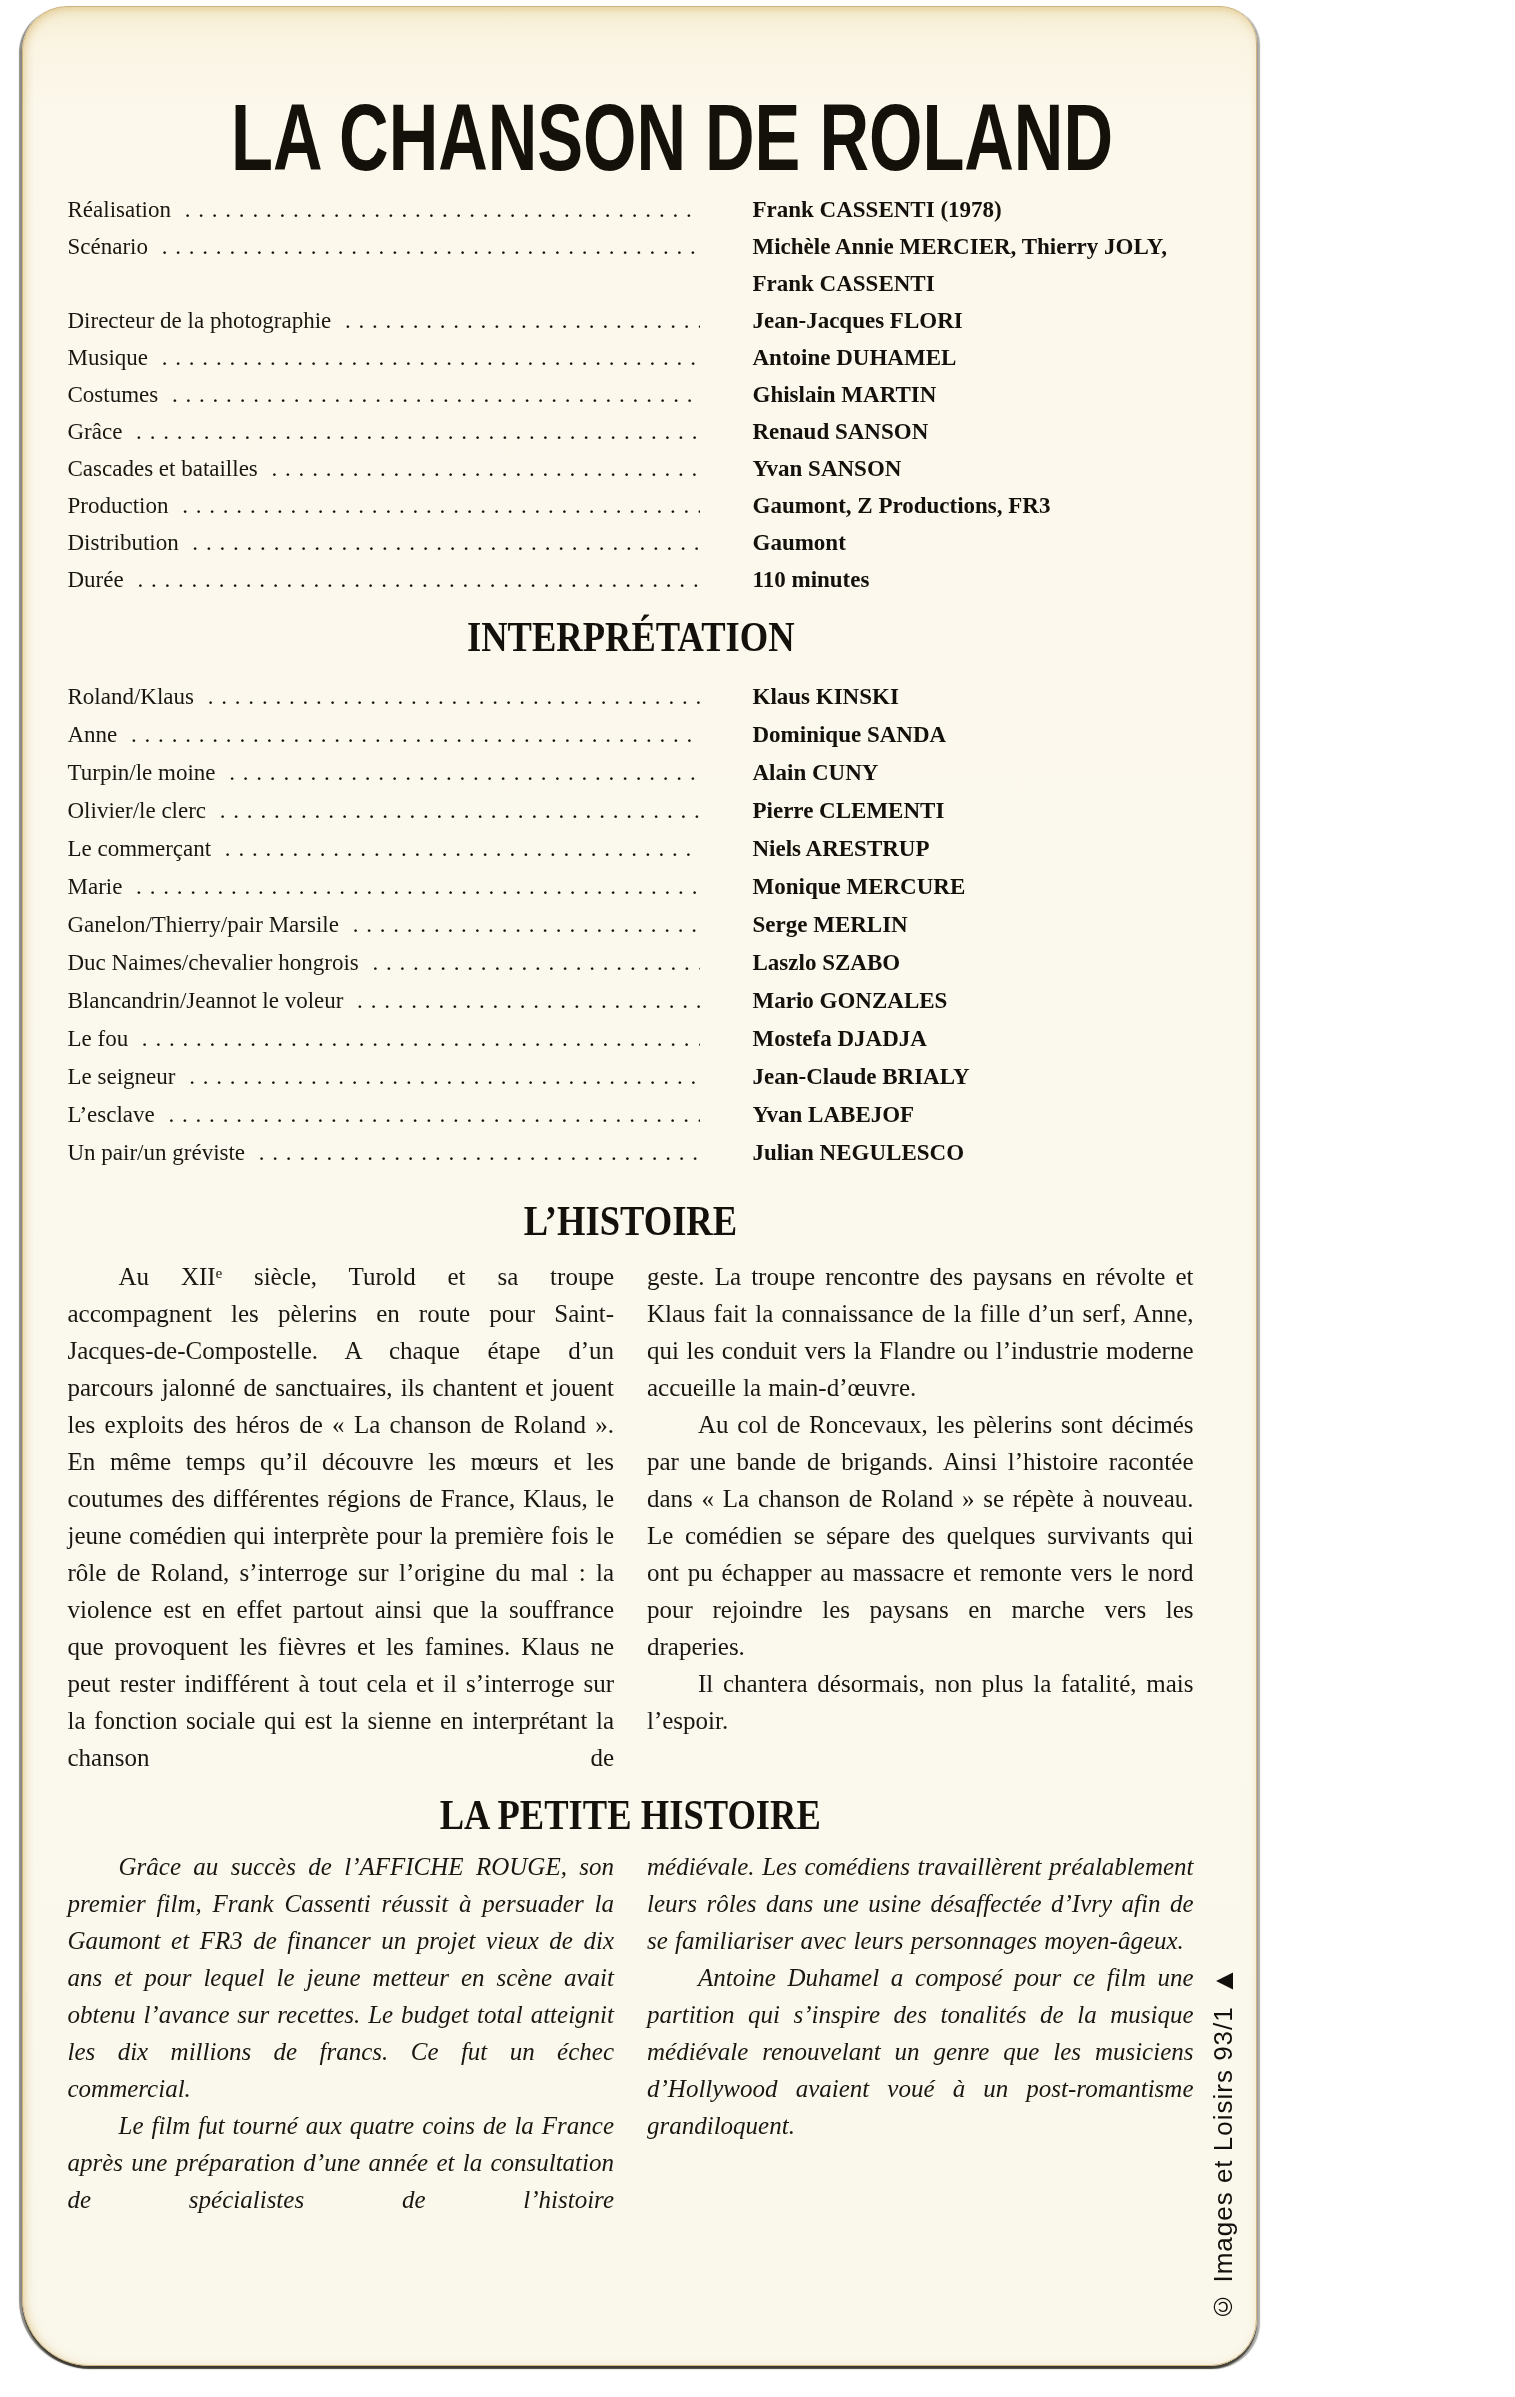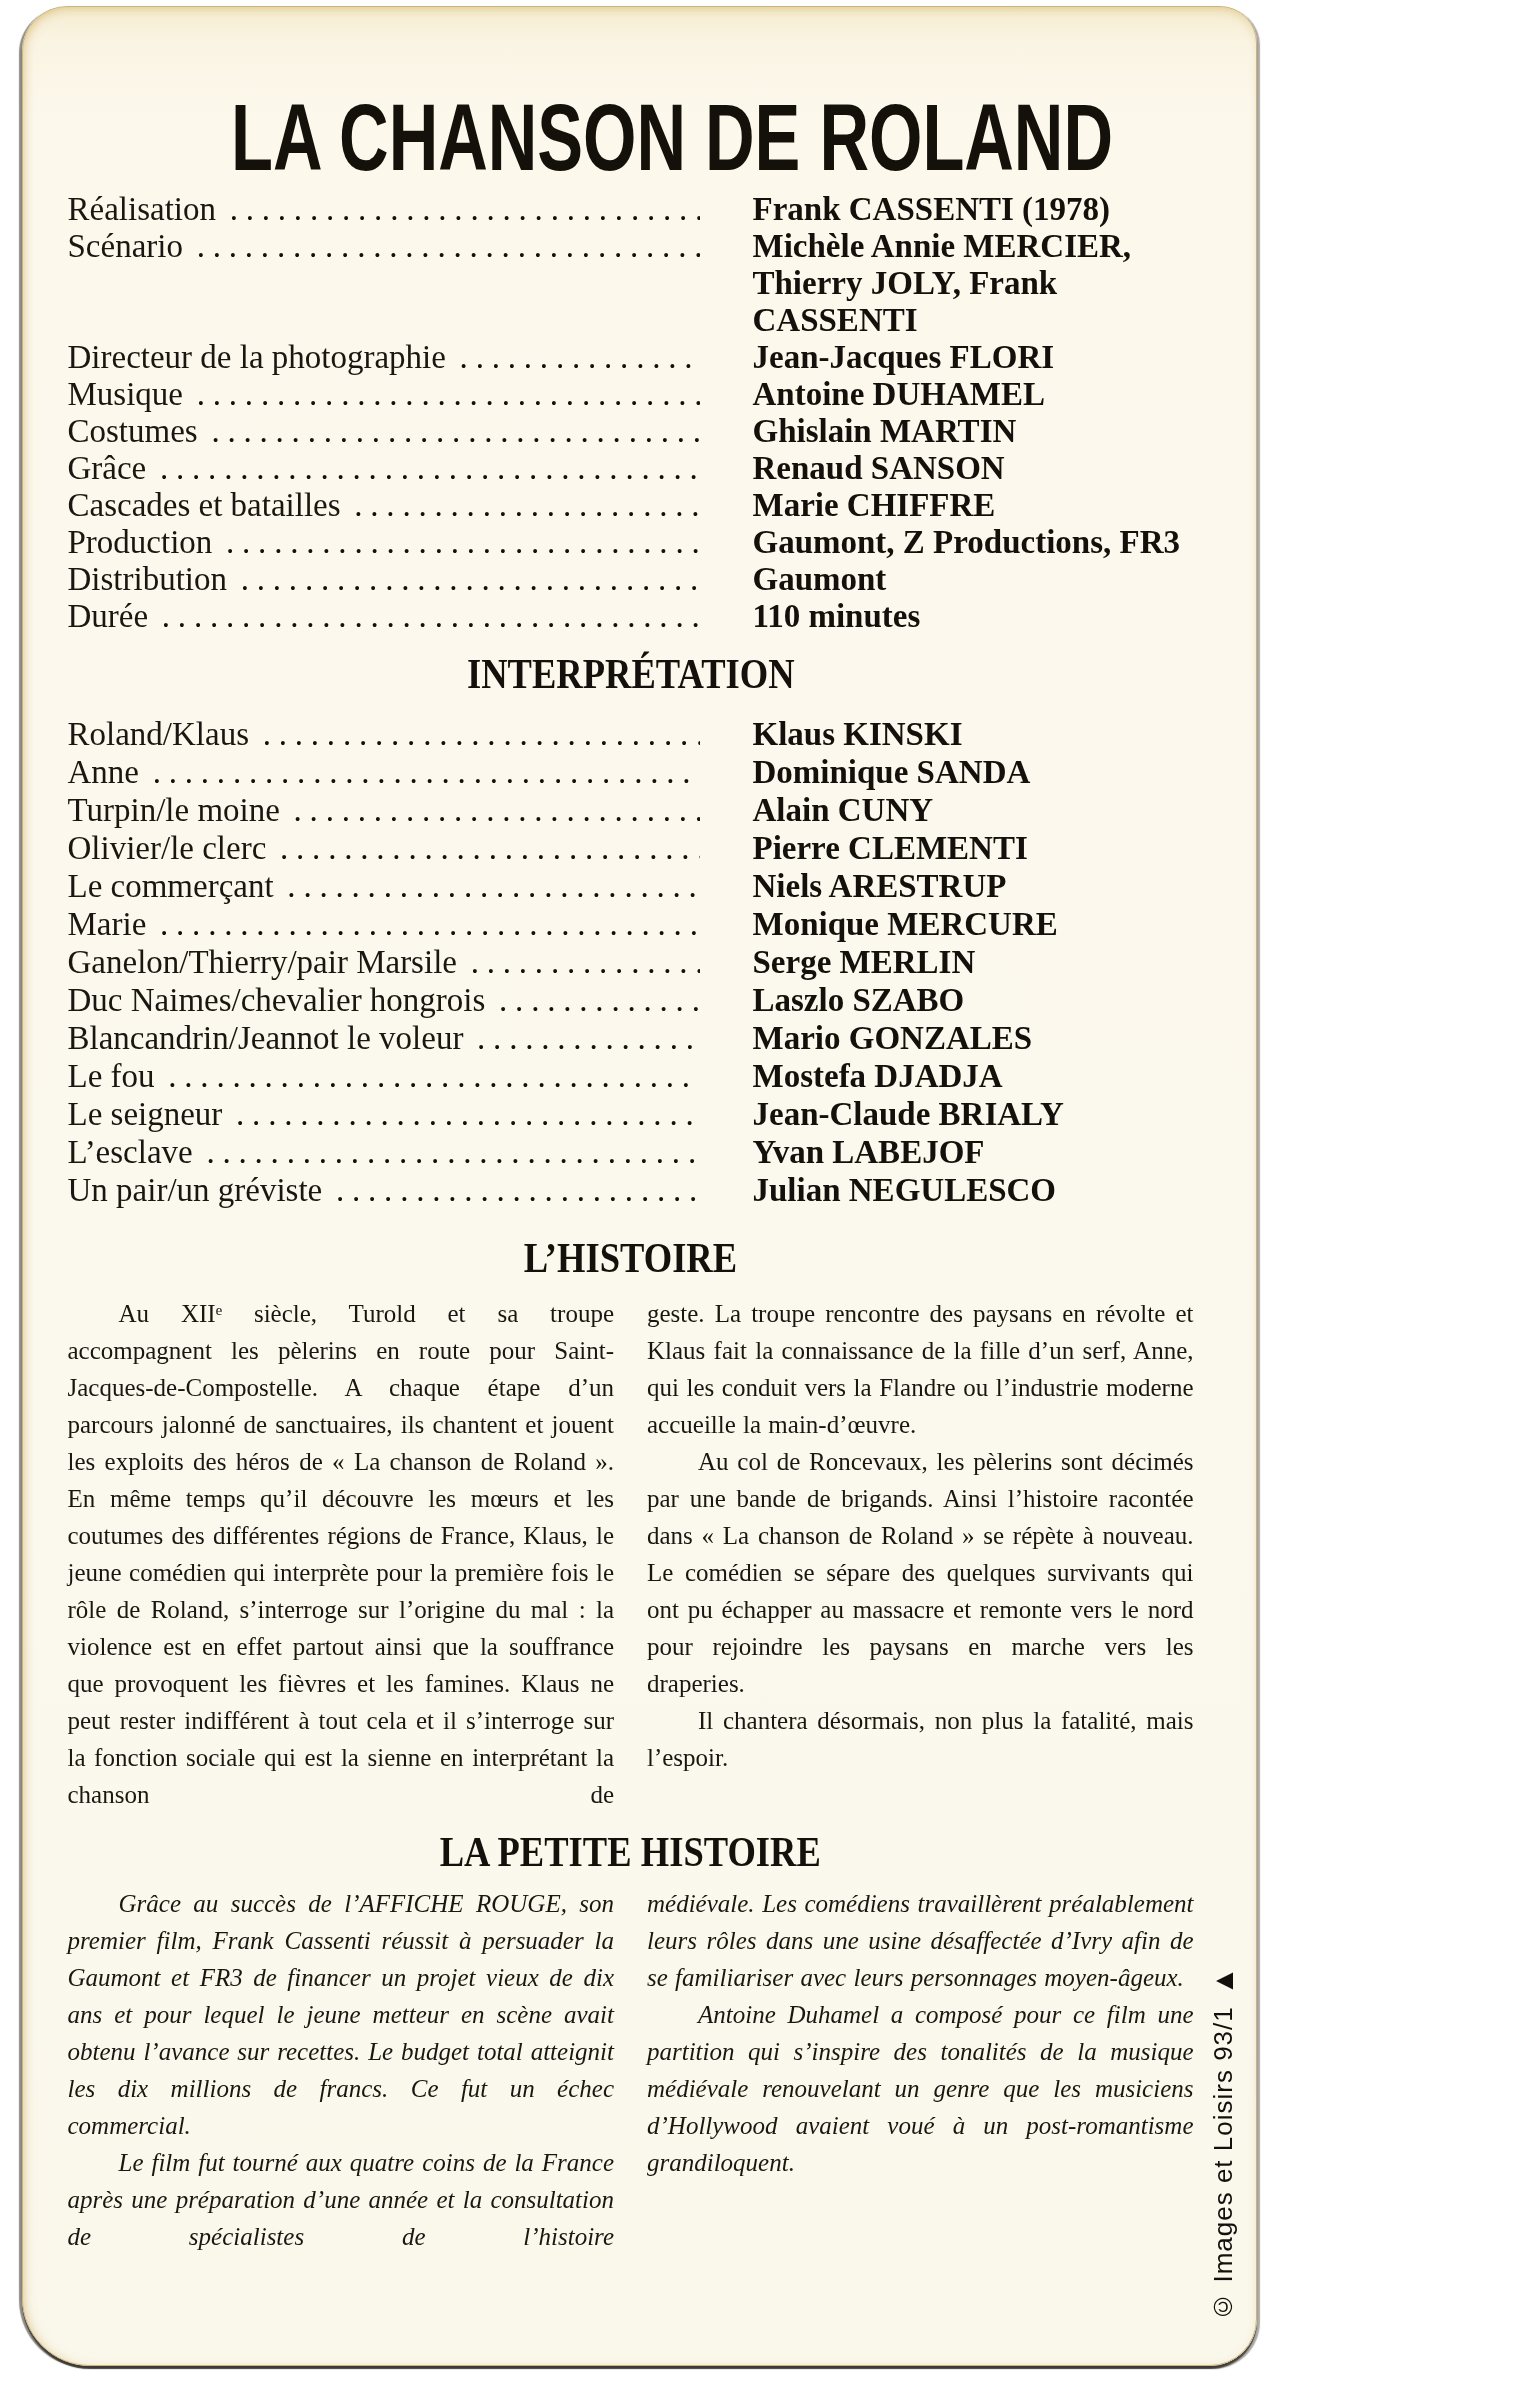--- a/index.html
+++ b/index.html
@@ -48,21 +48,21 @@
     transform: scaleX(0.73);
     transform-origin: 50% 50%;
     white-space: nowrap;
   }
   
   .leader-list { margin-top: 5.9px; }
   .leader-row {
     display: flex;
     align-items: baseline;
     line-height: 37px;
-    font-size: 33px;
+    font-size: 23px;
   }
   .cast-list .leader-row { line-height: 38px; }
   .l-label { flex: 0 0 auto; white-space: nowrap; }
   .lead-dots {
     flex: 1 1 auto;
     overflow: hidden;
     white-space: nowrap;
     margin: 0 5.9px 0 13.7px;
   }
   .lead-dots::after {
@@ -177,21 +177,21 @@
 
         <div class="leader-row">
           <span class="l-label">Grâce</span>
           <span class="lead-dots"></span>
           <span class="l-value">Renaud SANSON</span>
         </div>
 
         <div class="leader-row">
           <span class="l-label">Cascades et batailles</span>
           <span class="lead-dots"></span>
-          <span class="l-value">Marie CHIFFRE</span>
+          <span class="l-value">Yvan SANSON</span>
         </div>
 
         <div class="leader-row">
           <span class="l-label">Production</span>
           <span class="lead-dots"></span>
           <span class="l-value">Gaumont, Z Productions, FR3</span>
         </div>
 
         <div class="leader-row">
           <span class="l-label">Distribution</span>

